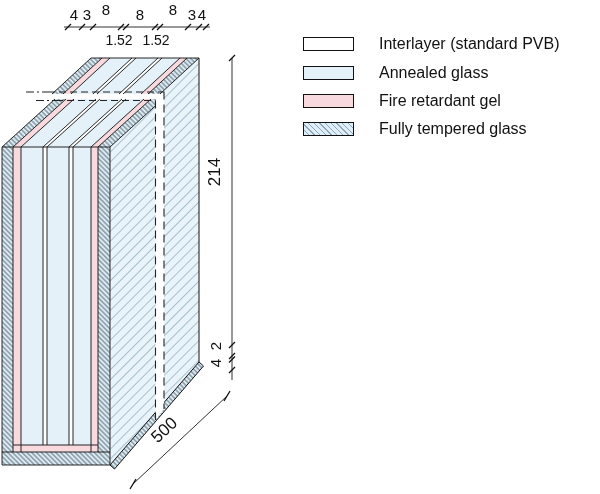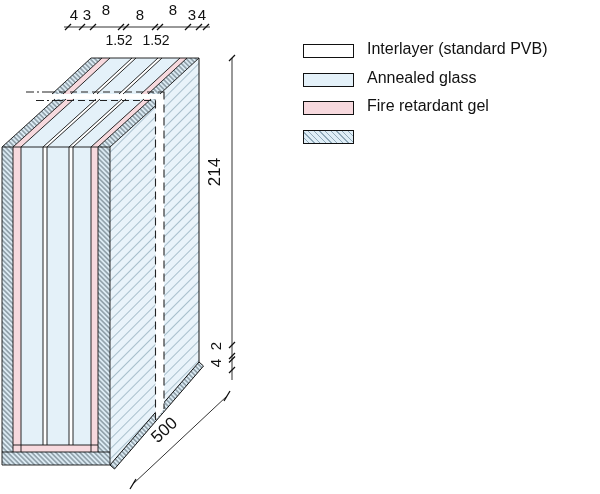--- a/index.html
+++ b/index.html
@@ -3,21 +3,21 @@
 <meta charset="utf-8">
 <style>
   html,body{margin:0;padding:0;background:#fff;}
   #stage{position:relative;width:600px;height:494px;background:#fff;overflow:hidden;
          font-family:"Liberation Sans",sans-serif;}
   #stage svg{position:absolute;left:0;top:0;}
   .dimtxt{font-family:"Liberation Sans",sans-serif;font-size:15px;fill:#111;}
   .dimtxt-big{font-family:"Liberation Sans",sans-serif;font-size:17px;fill:#111;}
   .dimtxt-sm{font-family:"Liberation Sans",sans-serif;font-size:14px;fill:#111;}
   .legend{position:absolute;left:303px;top:30px;}
-  .legend-row{display:flex;align-items:flex-end;height:28.4px;}
+  .legend-row{display:flex;align-items:center;height:28.4px;gap:12px;}
   .swatch{width:49px;height:12px;border:1.5px solid #111;margin-right:13px;flex:0 0 auto;}
   .swatch-white{background:#ffffff;}
   .swatch-pink{background:#f7d9de;}
   .swatch-blue{background:#e4f1f9;}
   .swatch-hatch{background:repeating-linear-gradient(45deg,#dfeef7 0px,#dfeef7 3px,#8fa8b8 3px,#8fa8b8 4px);}
   .legend-label{font-size:16px;color:#111;white-space:nowrap;}
 </style>
 </head>
 <body>
 
@@ -120,16 +120,17 @@
   <div class="legend-row">
     <div class="swatch swatch-blue"></div>
     <span class="legend-label">Annealed glass</span>
   </div>
   <div class="legend-row">
     <div class="swatch swatch-pink"></div>
     <span class="legend-label">Fire retardant gel</span>
   </div>
   <div class="legend-row">
     <div class="swatch swatch-hatch"></div>
+    <span class="legend-label">Fully tempered glass</span>
   </div>
 </div>
 
 </div>
 
 </body></html>

